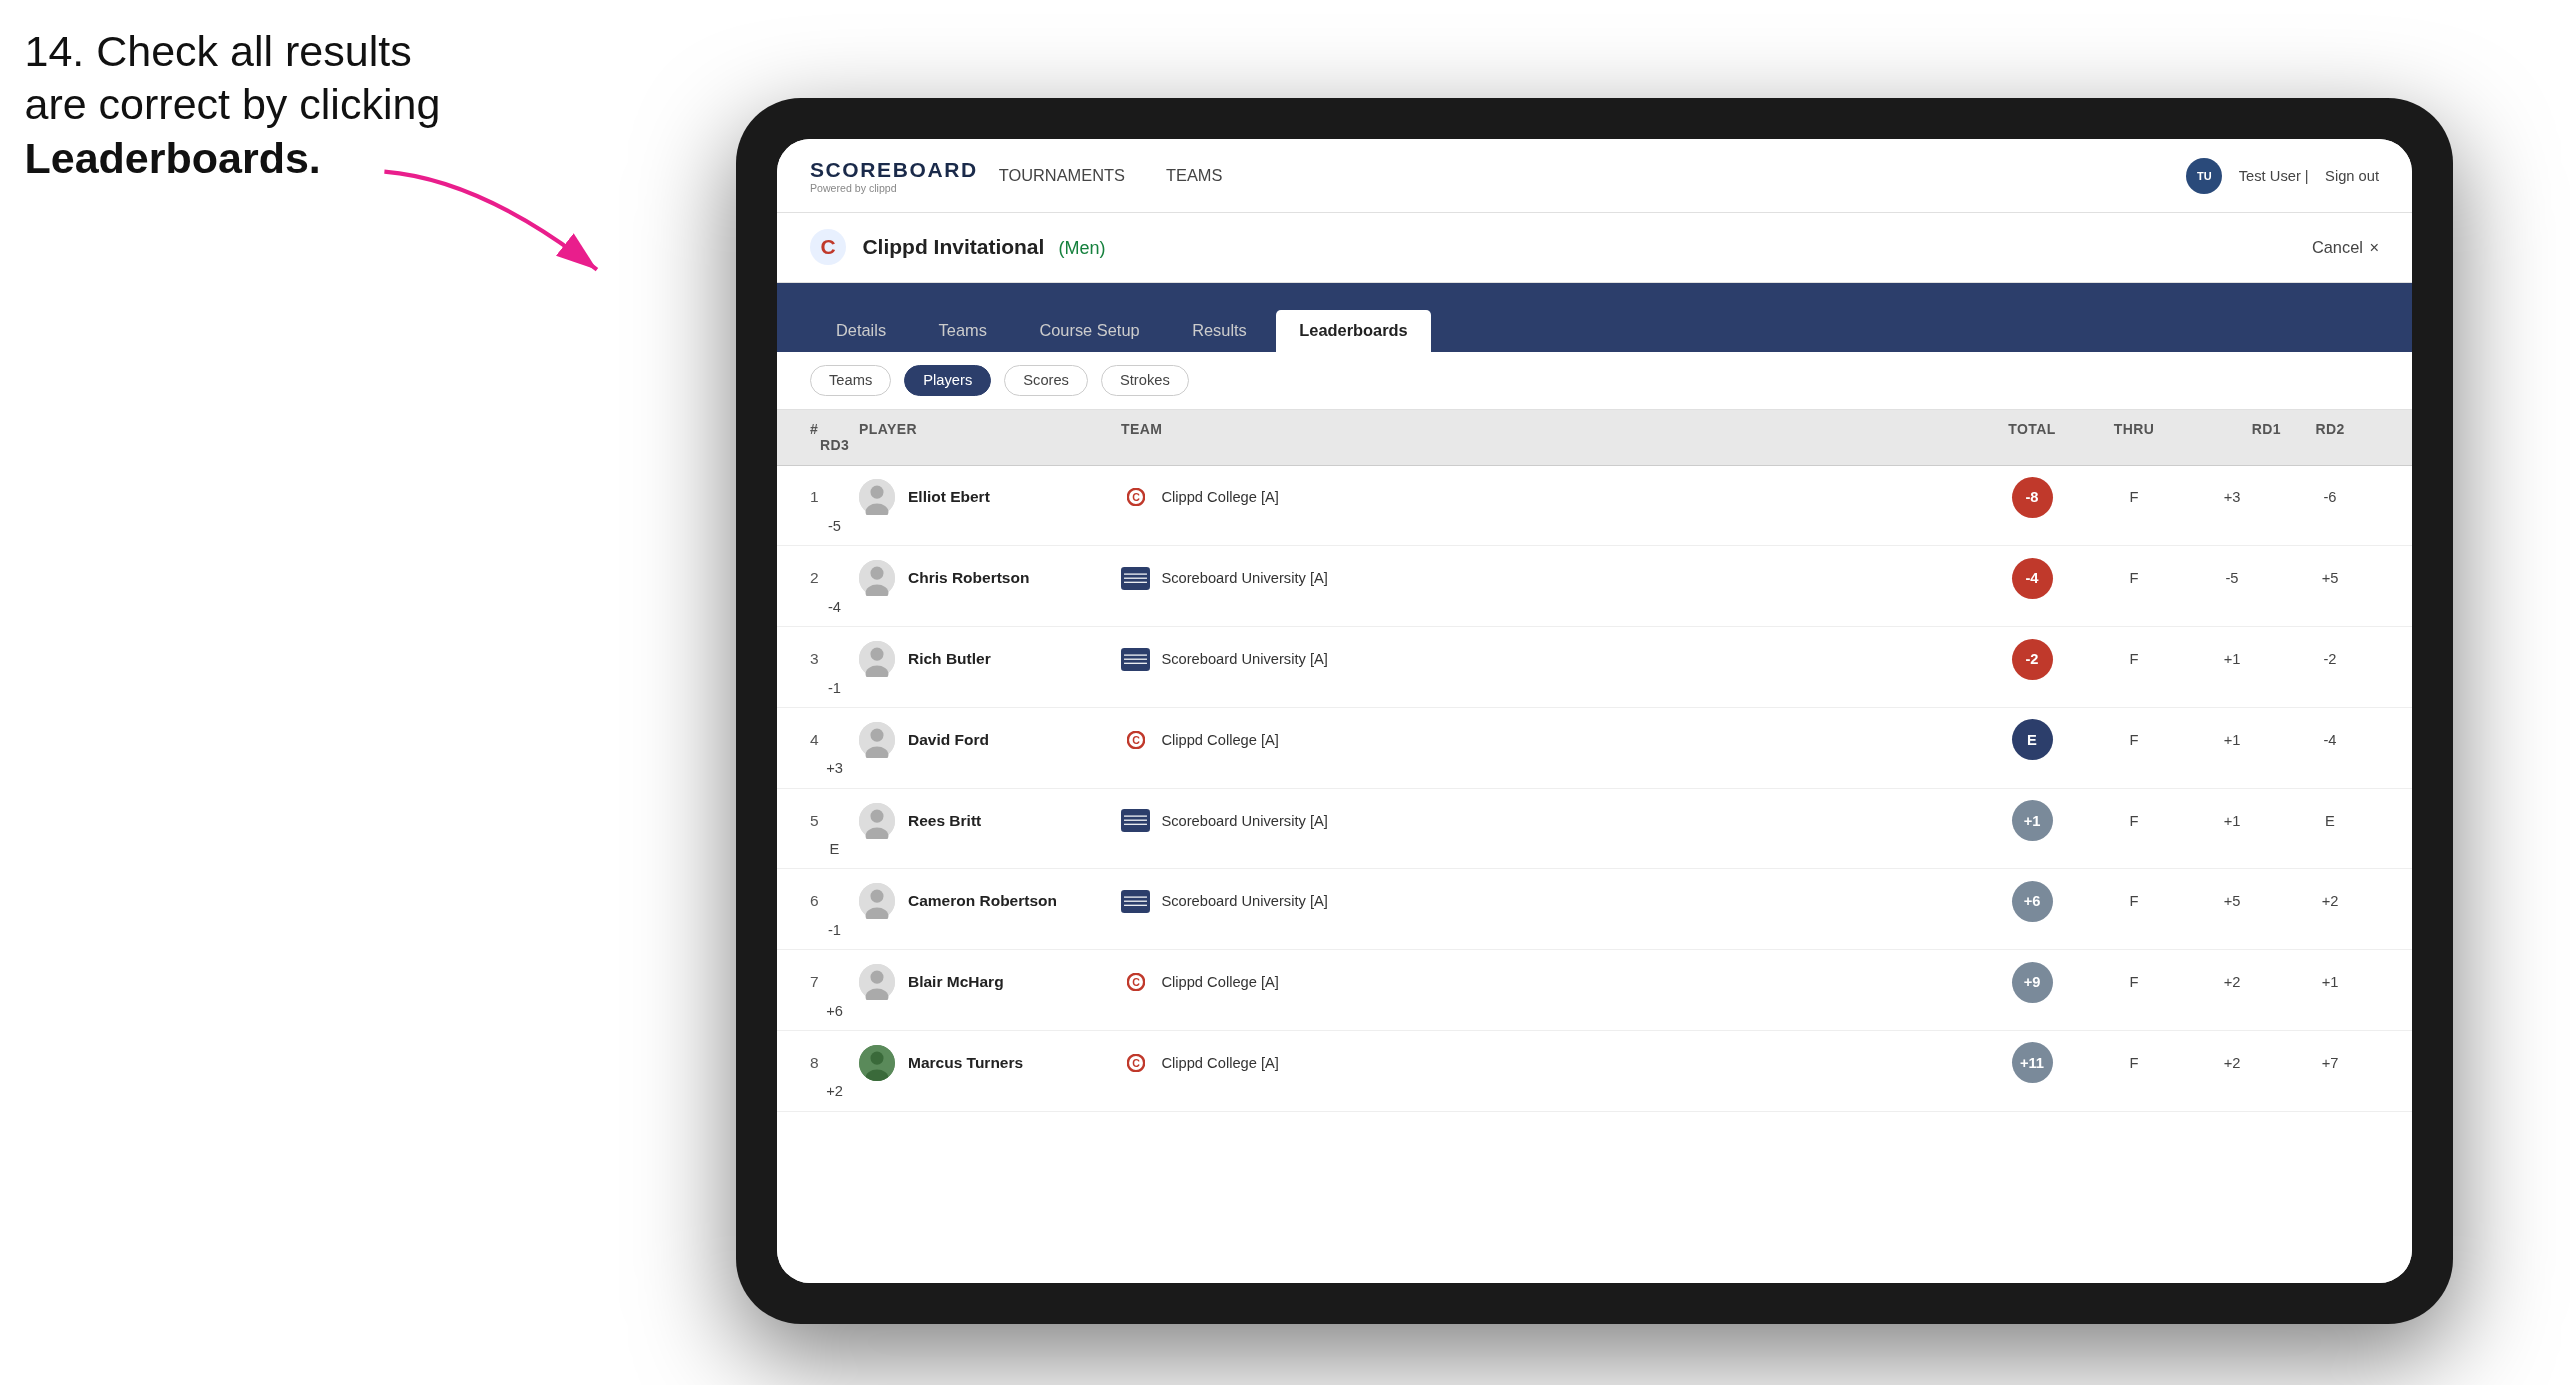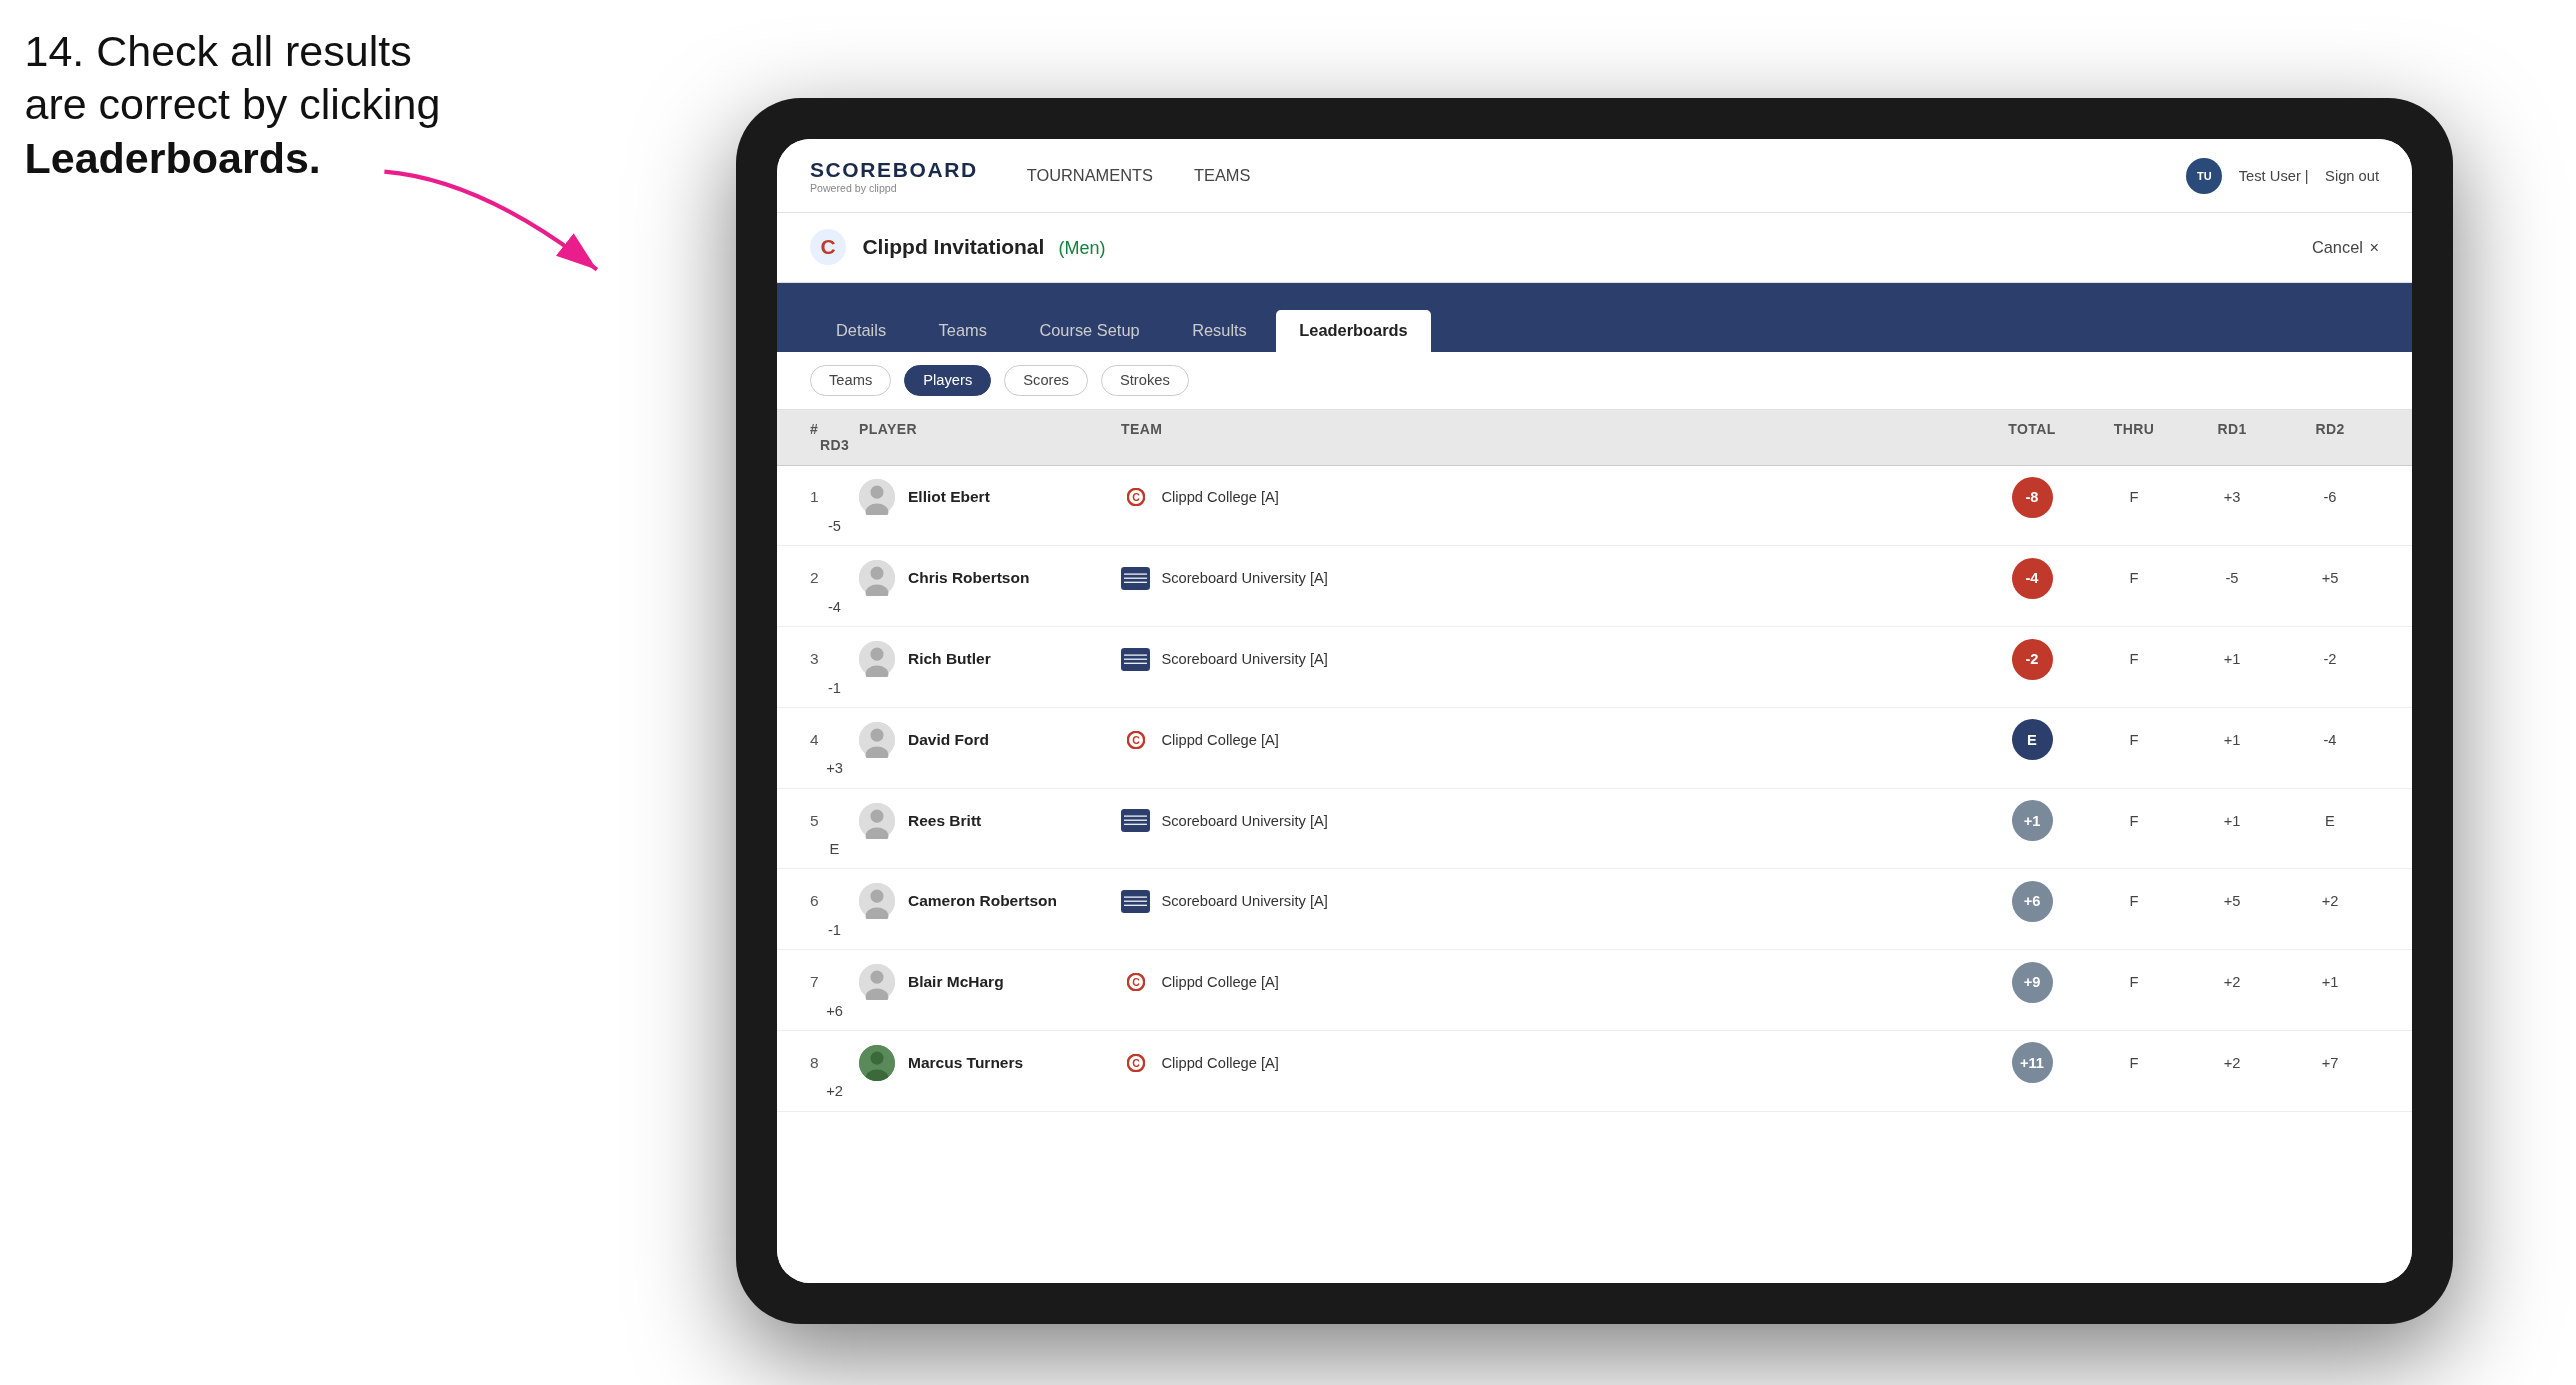--- a/index.html
+++ b/index.html
@@ -66,21 +66,21 @@
       align-items: center;
       padding: 0 33px;
       height: 74px;
       border-bottom: 0.8px solid #e0e0e0;
       flex-shrink: 0;
     }
 
     .logo-area {
       display: flex;
       flex-direction: column;
-      margin-right: 49px;
+      margin-right: 21px;
     }
 
     .logo-text {
       font-size: 21px;
       font-weight: 900;
       letter-spacing: 1.6px;
       color: #1a2a4a;
     }
 
     .logo-sub {
@@ -412,21 +412,21 @@
     </div>
 
     <div class="leaderboard-table">
       <div class="table-header">
         <span>#</span>
         <span>PLAYER</span>
         <span>TEAM</span>
         <span></span>
         <span style="text-align:center">TOTAL</span>
         <span style="text-align:center">THRU</span>
-        <span style="text-align:center">RD1</span>
+        <span style="text-align:right">RD1</span>
         <span style="text-align:center">RD2</span>
         <span style="text-align:center">RD3</span>
       </div>
 
       <div id="table-body">
           <div class="table-row">
     <span class="rank">1</span>
     <div class="player-cell">
       <div class="player-avatar">
                 <svg width="36" height="36" viewBox="0 0 44 44">

